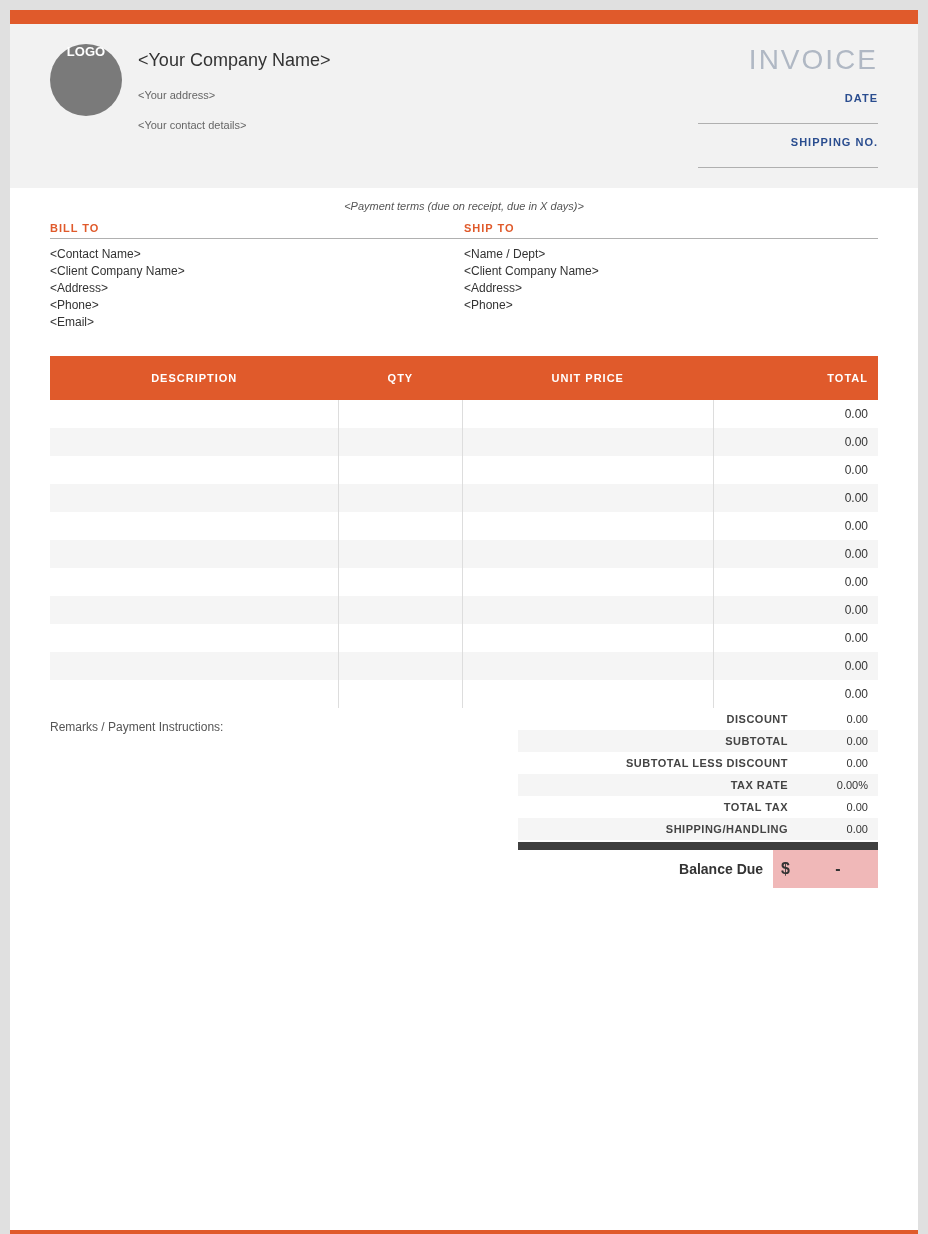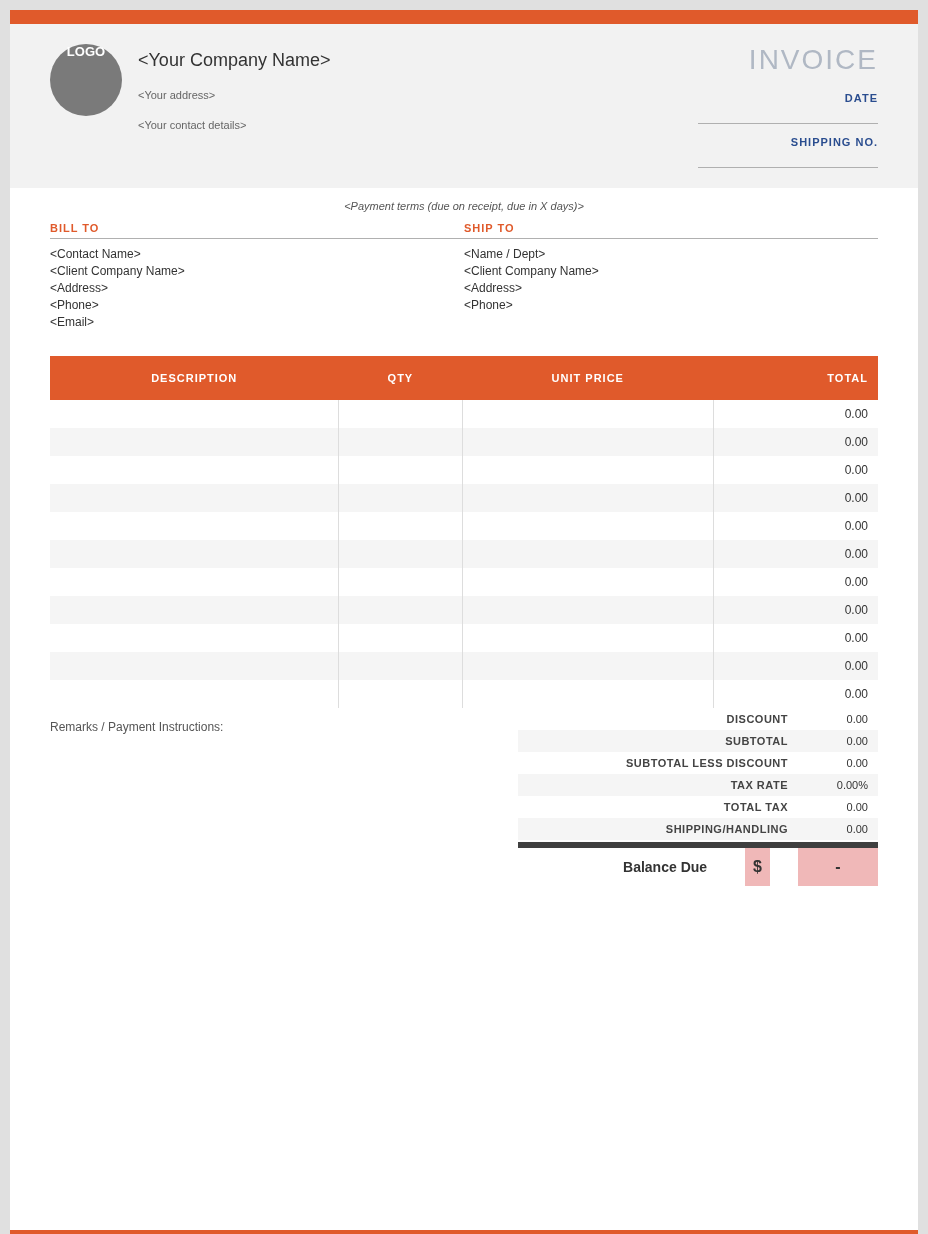--- a/index.html
+++ b/index.html
@@ -210,22 +210,21 @@
       width: 80px;
     }
     .totals-table tr.shaded td {
       background: #f5f5f5;
     }
     .balance-due-row {
       display: flex;
       align-items: center;
       justify-content: flex-end;
       margin-top: 2px;
-      border-top: 6px solid #404040;
-      gap: 28px;
+      border-top: 8px solid #404040;
     }
     .balance-label {
       font-size: 14px;
       font-weight: bold;
       color: #333;
       padding: 10px 10px;
       text-align: right;
     }
     .balance-currency {
       background: #f0b8b8;

